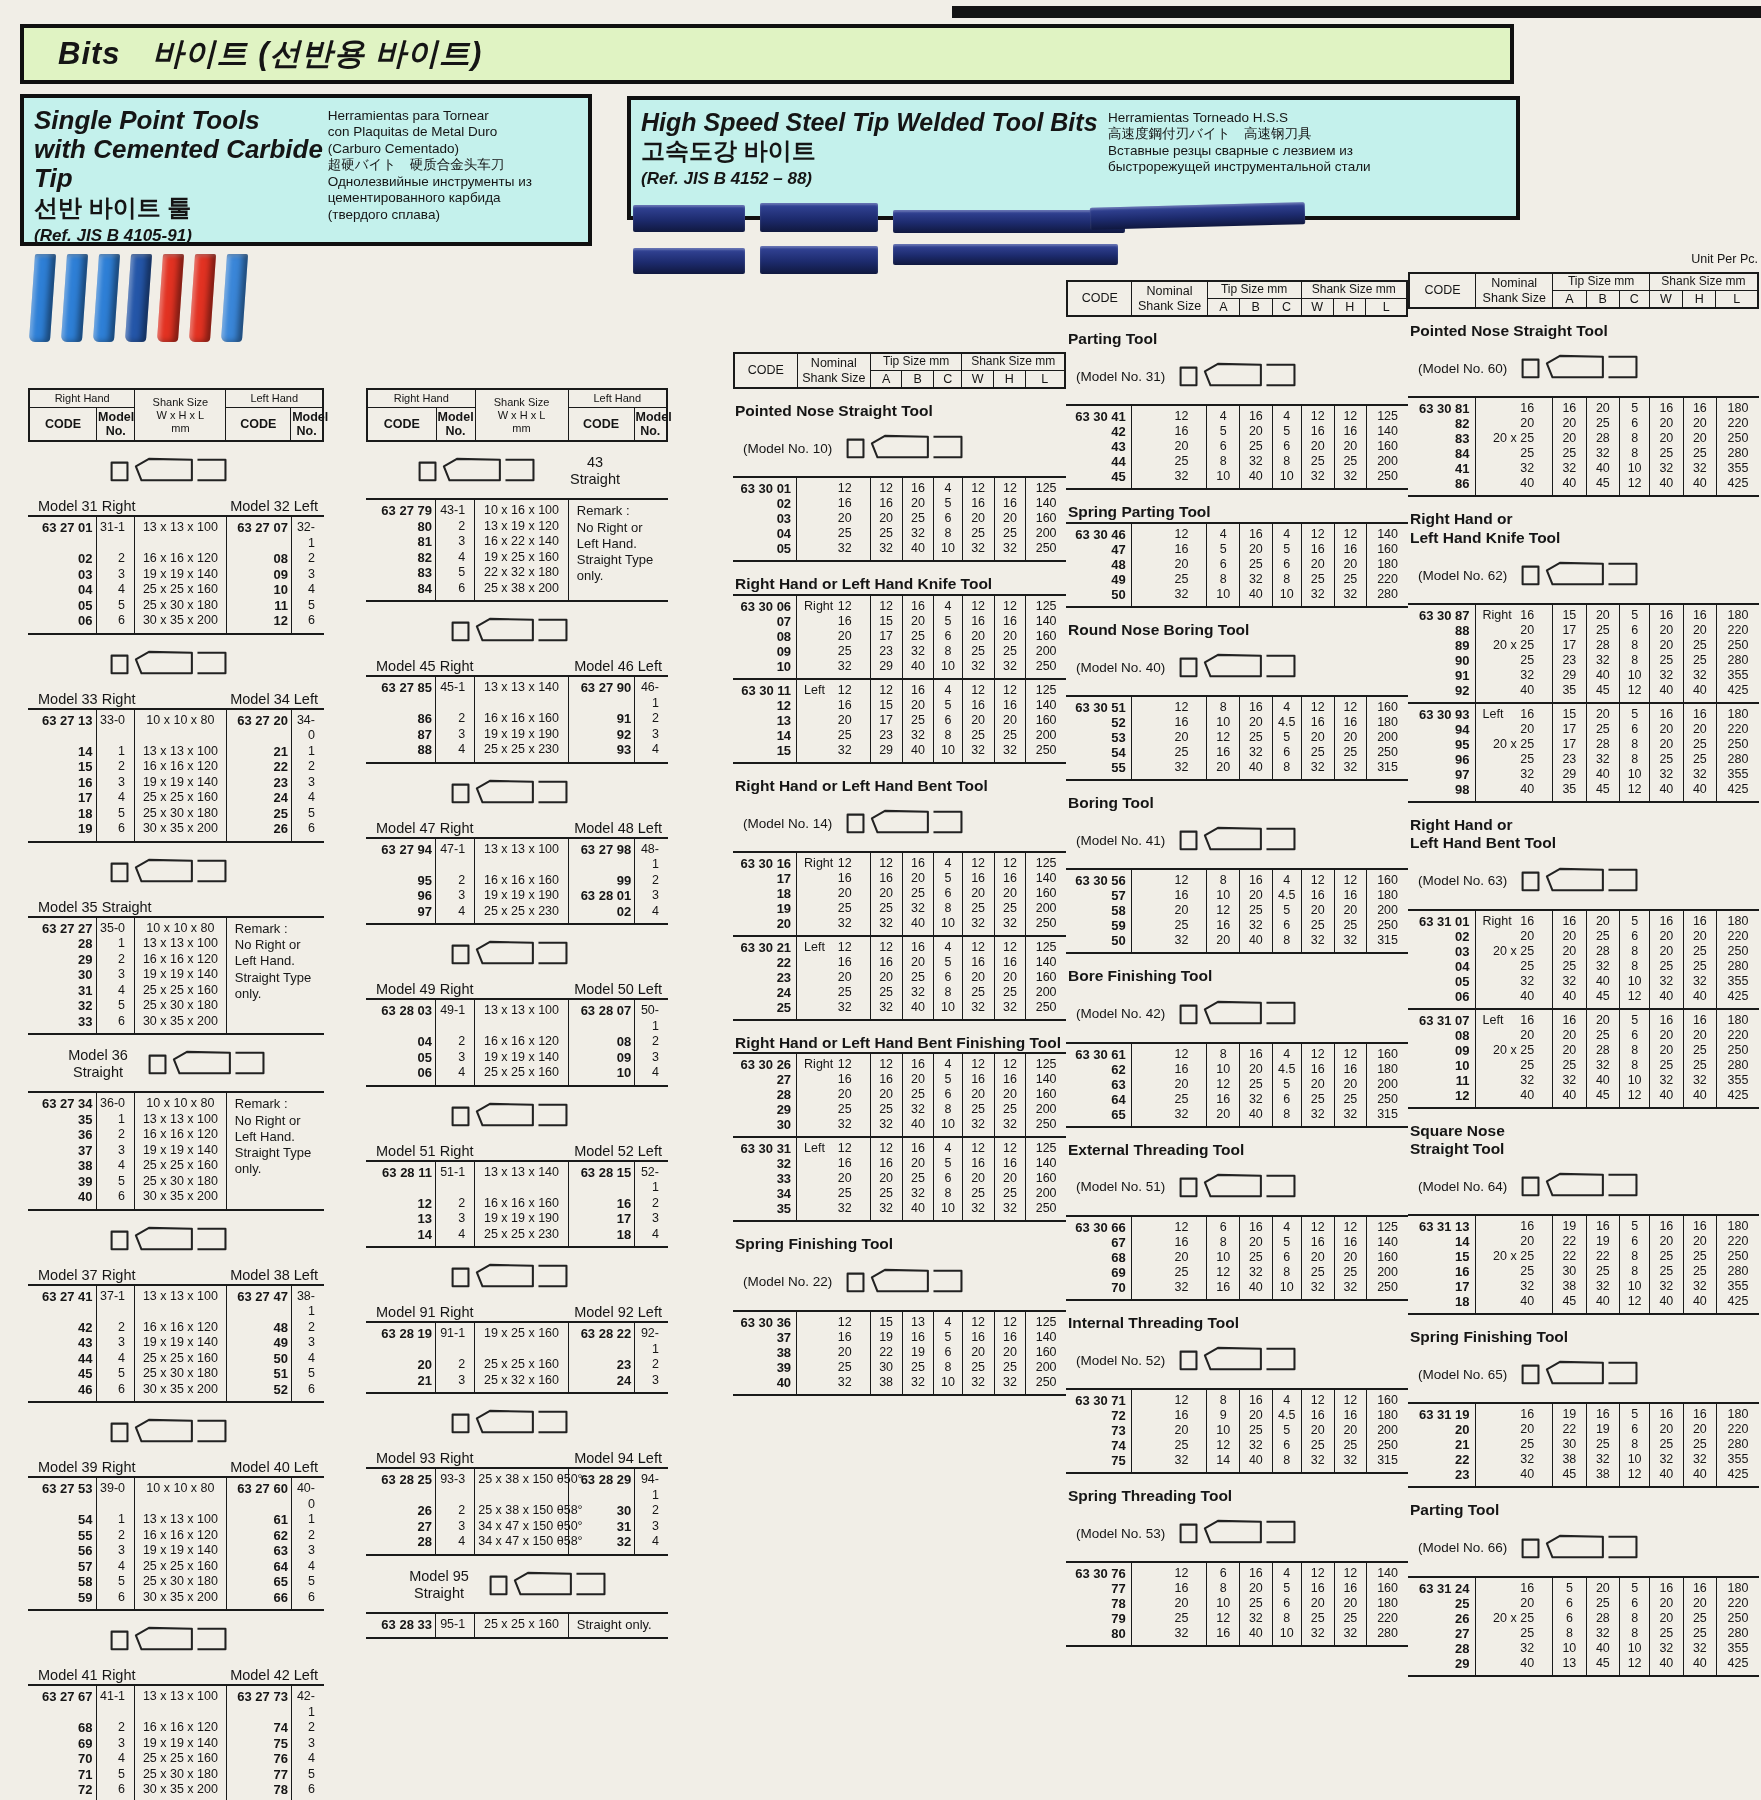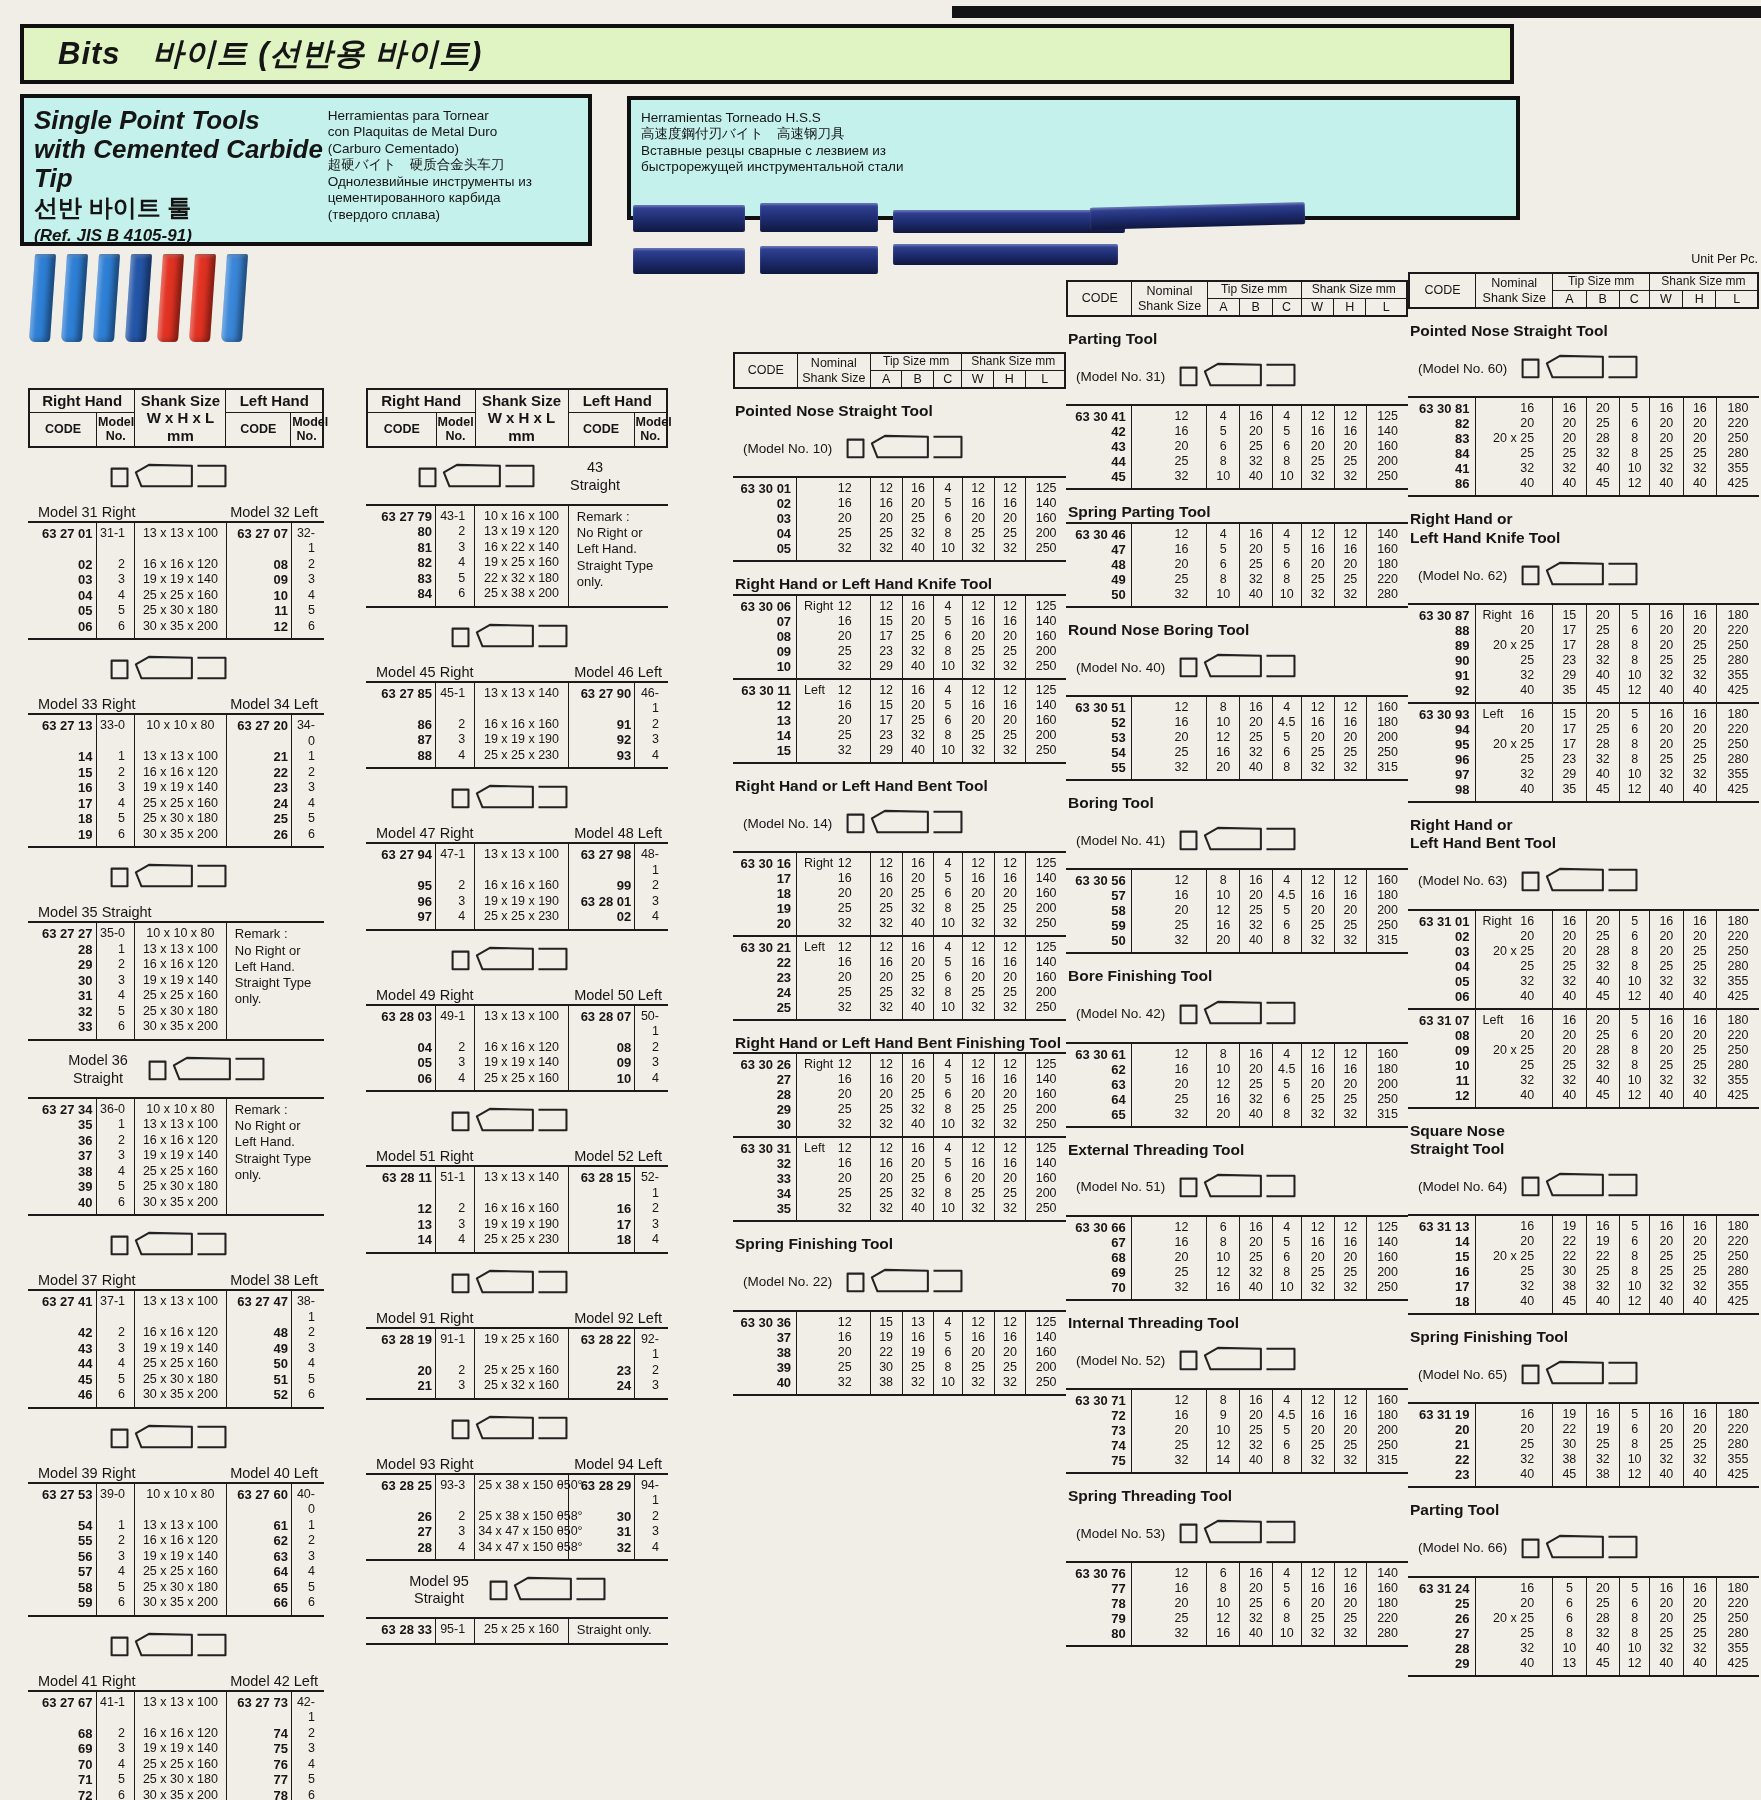--- a/index.html
+++ b/index.html
@@ -30,21 +30,21 @@
   
   .col{position:absolute;box-sizing:border-box;}
   #carbide-col-1{left:28px;top:388px;width:296px;}
   #carbide-col-2{left:366px;top:388px;width:302px;}
   #hss-col-1{left:733px;top:352px;width:333px;}
   #hss-col-2{left:1066px;top:280px;width:342px;}
   #hss-col-3{left:1408px;top:272px;width:351px;}
   
   table{border-collapse:collapse;width:100%;table-layout:fixed;}
   .chead{border:2.4px solid #1a1a1a;margin-bottom:2px;}
-  .chead th{border:1.5px solid #1a1a1a;font-size:15px;font-weight:bold;padding:2px 1px;line-height:1.15;}
+  .chead th{border:1.5px solid #1a1a1a;font-size:11px;font-weight:normal;padding:2px 1px;line-height:1.15;}
   .chead th.shank,.chead th.pre{white-space:pre-line;}
   .chead th.sub{font-weight:bold;font-size:12.5px;}
   
   .drawing-row{display:flex;align-items:center;justify-content:center;gap:16px;min-height:50px;padding:2px 0;}
   .side-caption{font-size:14.5px;white-space:pre-line;text-align:center;line-height:1.2;}
   .caption-row{display:flex;justify-content:space-between;font-size:14.5px;padding:0 6px 1px 10px;}
   .ctable{border-top:2.4px solid #1a1a1a;border-bottom:2.4px solid #1a1a1a;margin-bottom:2px;}
   .ctable td{font-size:12.5px;line-height:15.5px;padding:0 3px;vertical-align:top;}
   .ctable tr:first-child td{padding-top:3px;}
   .ctable tr:last-child td{padding-bottom:4px;}
@@ -94,20 +94,25 @@
     <div class="sec-desc">Herramientas para Tornear
 con Plaquitas de Metal Duro
 (Carburo Cementado)
 超硬バイト　硬质合金头车刀
 Однолезвийные инструменты из
 цементированного карбида
 (твердого сплава)</div>
   </div>
 
   <div class="section-box" id="hss-box">
+    <div class="sec-head">
+      <div class="l1">High Speed Steel Tip Welded Tool Bits</div>
+      <div class="kr">고속도강 바이트</div>
+      <div class="ref">(Ref. JIS B 4152 – 88)</div>
+    </div>
     <div class="sec-desc">Herramientas Torneado H.S.S
 高速度鋼付刃バイト　高速钢刀具
 Вставные резцы сварные с лезвием из
 быстрорежущей инструментальной стали</div>
   </div>
 
   <div class="unit-label">Unit Per Pc.</div>
 
   <div id="carbide-photos">
       <div class="bit" style="background: rgb(46, 127, 214);"></div>

